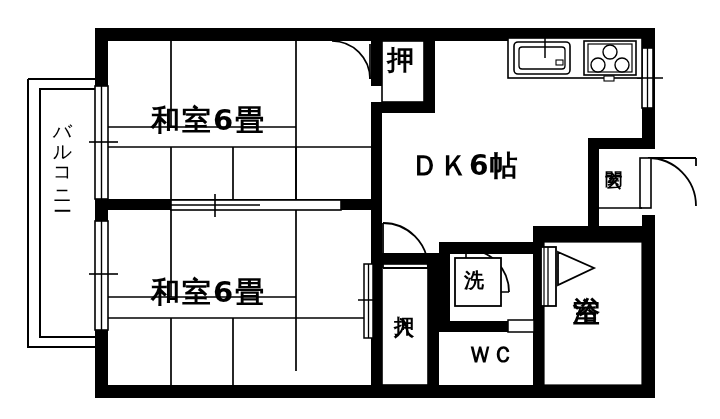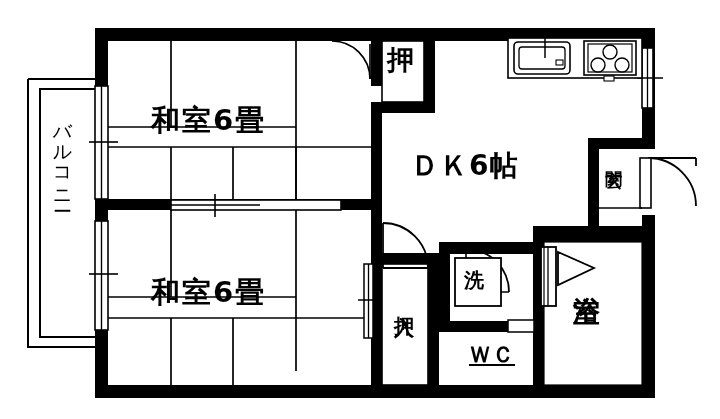--- a/index.html
+++ b/index.html
@@ -56,21 +56,20 @@
     font-size: 17px;
   }
   .balcony-txt {
     font-size: 19px;
     font-weight: 500;
     letter-spacing: 1px;
   }
   .wc-txt {
     font-size: 22px;
     letter-spacing: 1px;
-    text-decoration: underline;
   }
 </style>
 </head>
 <body>
 
 <div id="floorplan">
 
   <svg width="720" height="419" viewBox="0 0 720 419">
 
     <g fill="none" stroke="#000000" stroke-width="2">

